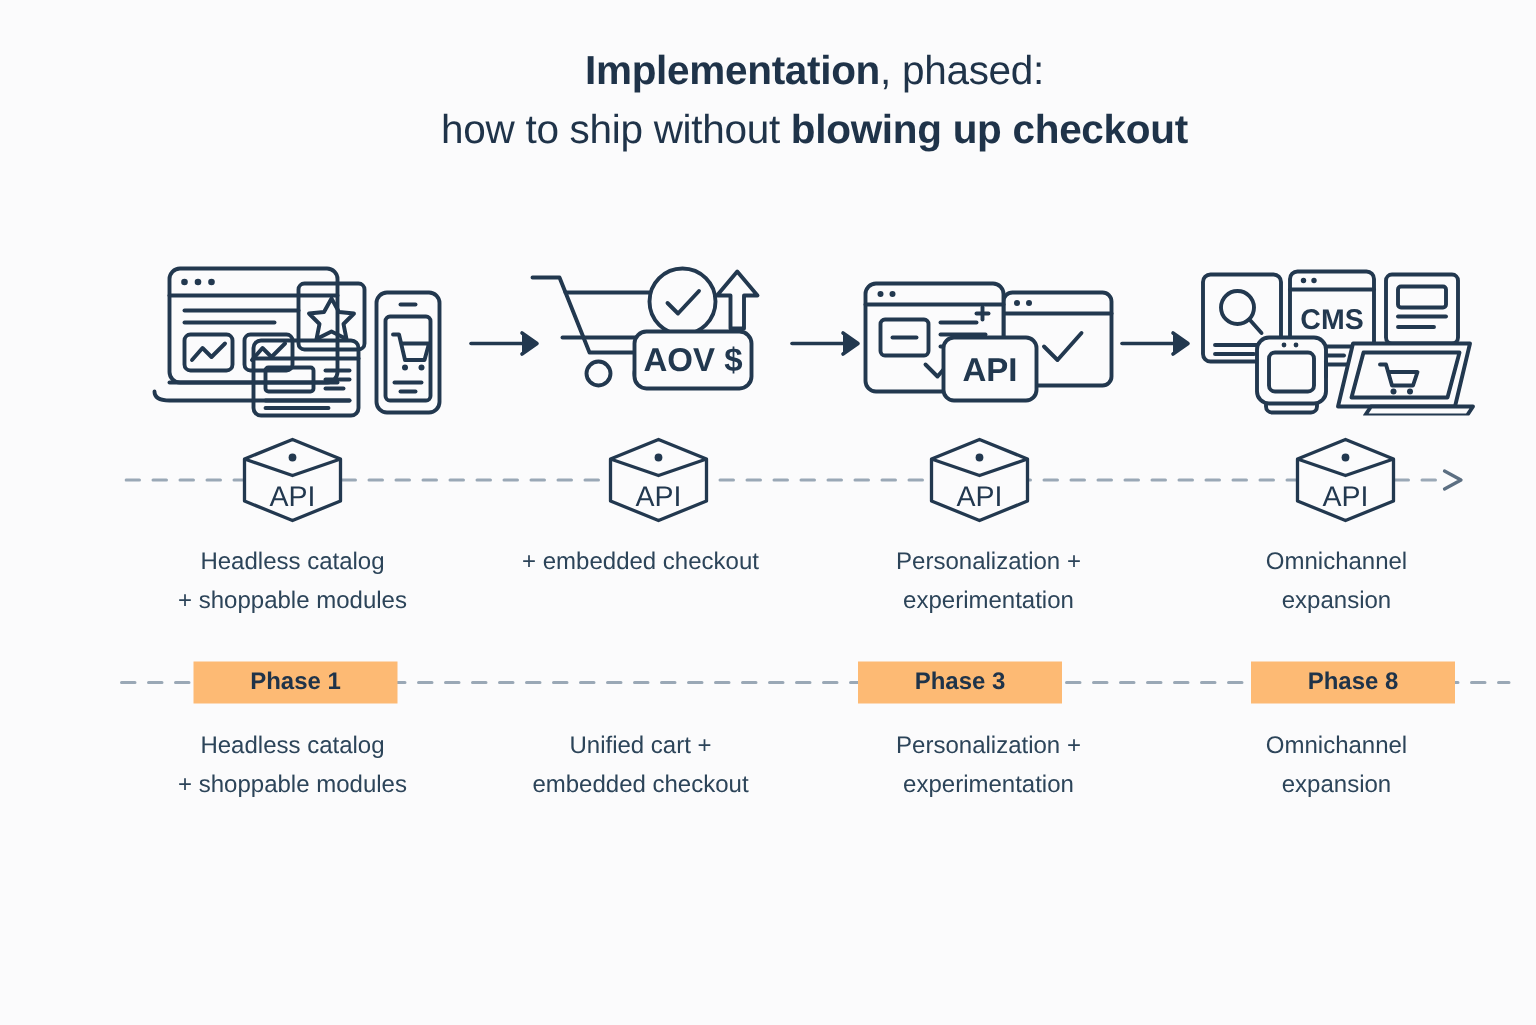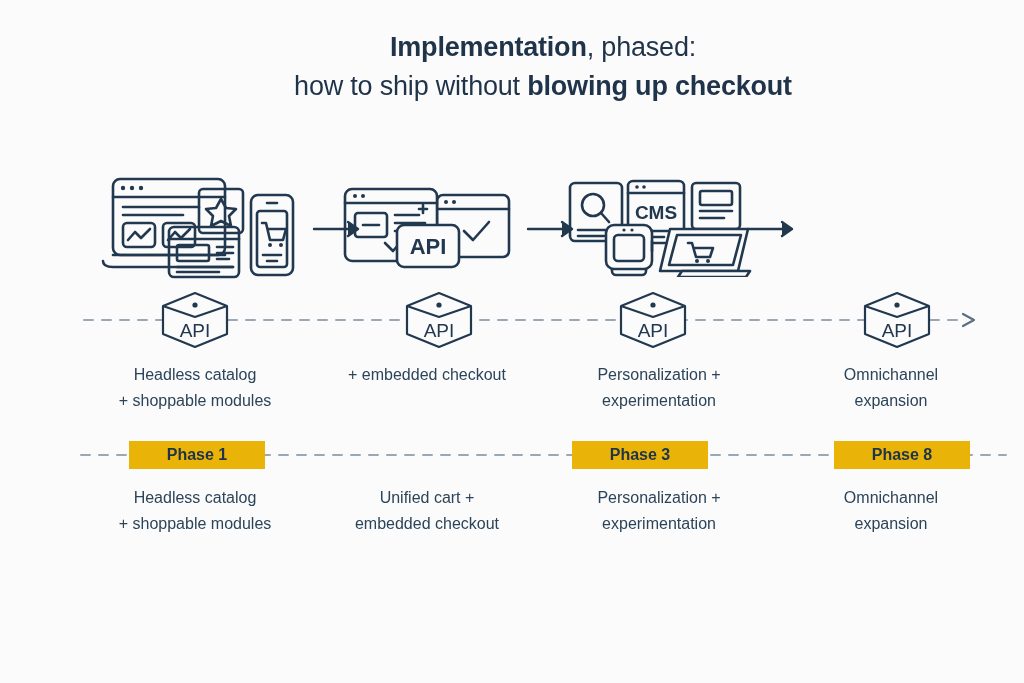--- a/index.html
+++ b/index.html
@@ -126,21 +126,21 @@
   }
   .phase-label {
     position: absolute;
     top: 0;
     height: 28px;
     line-height: 28px;
     font-size: 16px;
     font-weight: 700;
     color: #1f3349;
     text-align: center;
-    background: #eab308;
+    background: #fdba74;
     padding: 0 12px;
   }
   .ph-1 { left: 98px;  width: 112px; }
   .ph-2 { left: 343px; width: 112px; }
   .ph-3 { left: 541px; width: 112px; }
   .ph-4 { left: 803px; width: 112px; }
 
   
   .bottom-rows {
     position: absolute;
@@ -210,20 +210,41 @@
           <rect x="162" y="40" width="30" height="56" rx="3"></rect>
           <path d="M167 52 h4 l4 17 h13 l3 -11 h-17"></path>
           <circle cx="175" cy="74" r="2" fill="#22384f" stroke="none"></circle>
           <circle cx="186" cy="74" r="2" fill="#22384f" stroke="none"></circle>
           <line x1="168" y1="84" x2="186" y2="84"></line>
           <line x1="172" y1="90" x2="182" y2="90"></line>
         </svg>
       </div>
     </div>
 
+    <div class="col">
+      <div class="icon-slot">
+        <svg width="160" height="104" viewBox="0 0 160 104" fill="none" stroke="#22384f" stroke-width="2.6" stroke-linecap="round" stroke-linejoin="round">
+
+          <path d="M8 12 h18 l20 50 h62"></path>
+          <path d="M30 22 h72"></path>
+          <path d="M102 62 l10 -30"></path>
+          <line x1="28" y1="52" x2="108" y2="52"></line>
+          <circle cx="52" cy="76" r="8"></circle>
+          <circle cx="84" cy="76" r="8"></circle>
+
+          <circle cx="108" cy="28" r="22" fill="#fbfbfc"></circle>
+          <polyline points="98,29 105,36 119,21"></polyline>
+
+          <path d="M140 46 v-22 h-9 l13.5 -16 13.5 16 h-9 v22 z" fill="#fbfbfc"></path>
+
+          <rect x="76" y="48" width="78" height="38" rx="8" fill="#fbfbfc"></rect>
+          <text x="115" y="74" font-family="'Liberation Sans', sans-serif" font-size="22" font-weight="700" fill="#22384f" stroke="none" text-anchor="middle">AOV $</text>
+        </svg>
+      </div>
+    </div>
 
     <div class="col">
       <div class="icon-slot">
         <svg width="180" height="100" viewBox="0 0 180 100" fill="none" stroke="#22384f" stroke-width="2.6" stroke-linecap="round" stroke-linejoin="round">
 
           <rect x="100" y="20" width="72" height="62" rx="6" fill="#fbfbfc"></rect>
           <line x1="100" y1="34" x2="172" y2="34"></line>
           <circle cx="109" cy="27" r="2" fill="#22384f" stroke="none"></circle>
           <circle cx="117" cy="27" r="2" fill="#22384f" stroke="none"></circle>
           <polyline points="127,56 136,65 152,47"></polyline>

